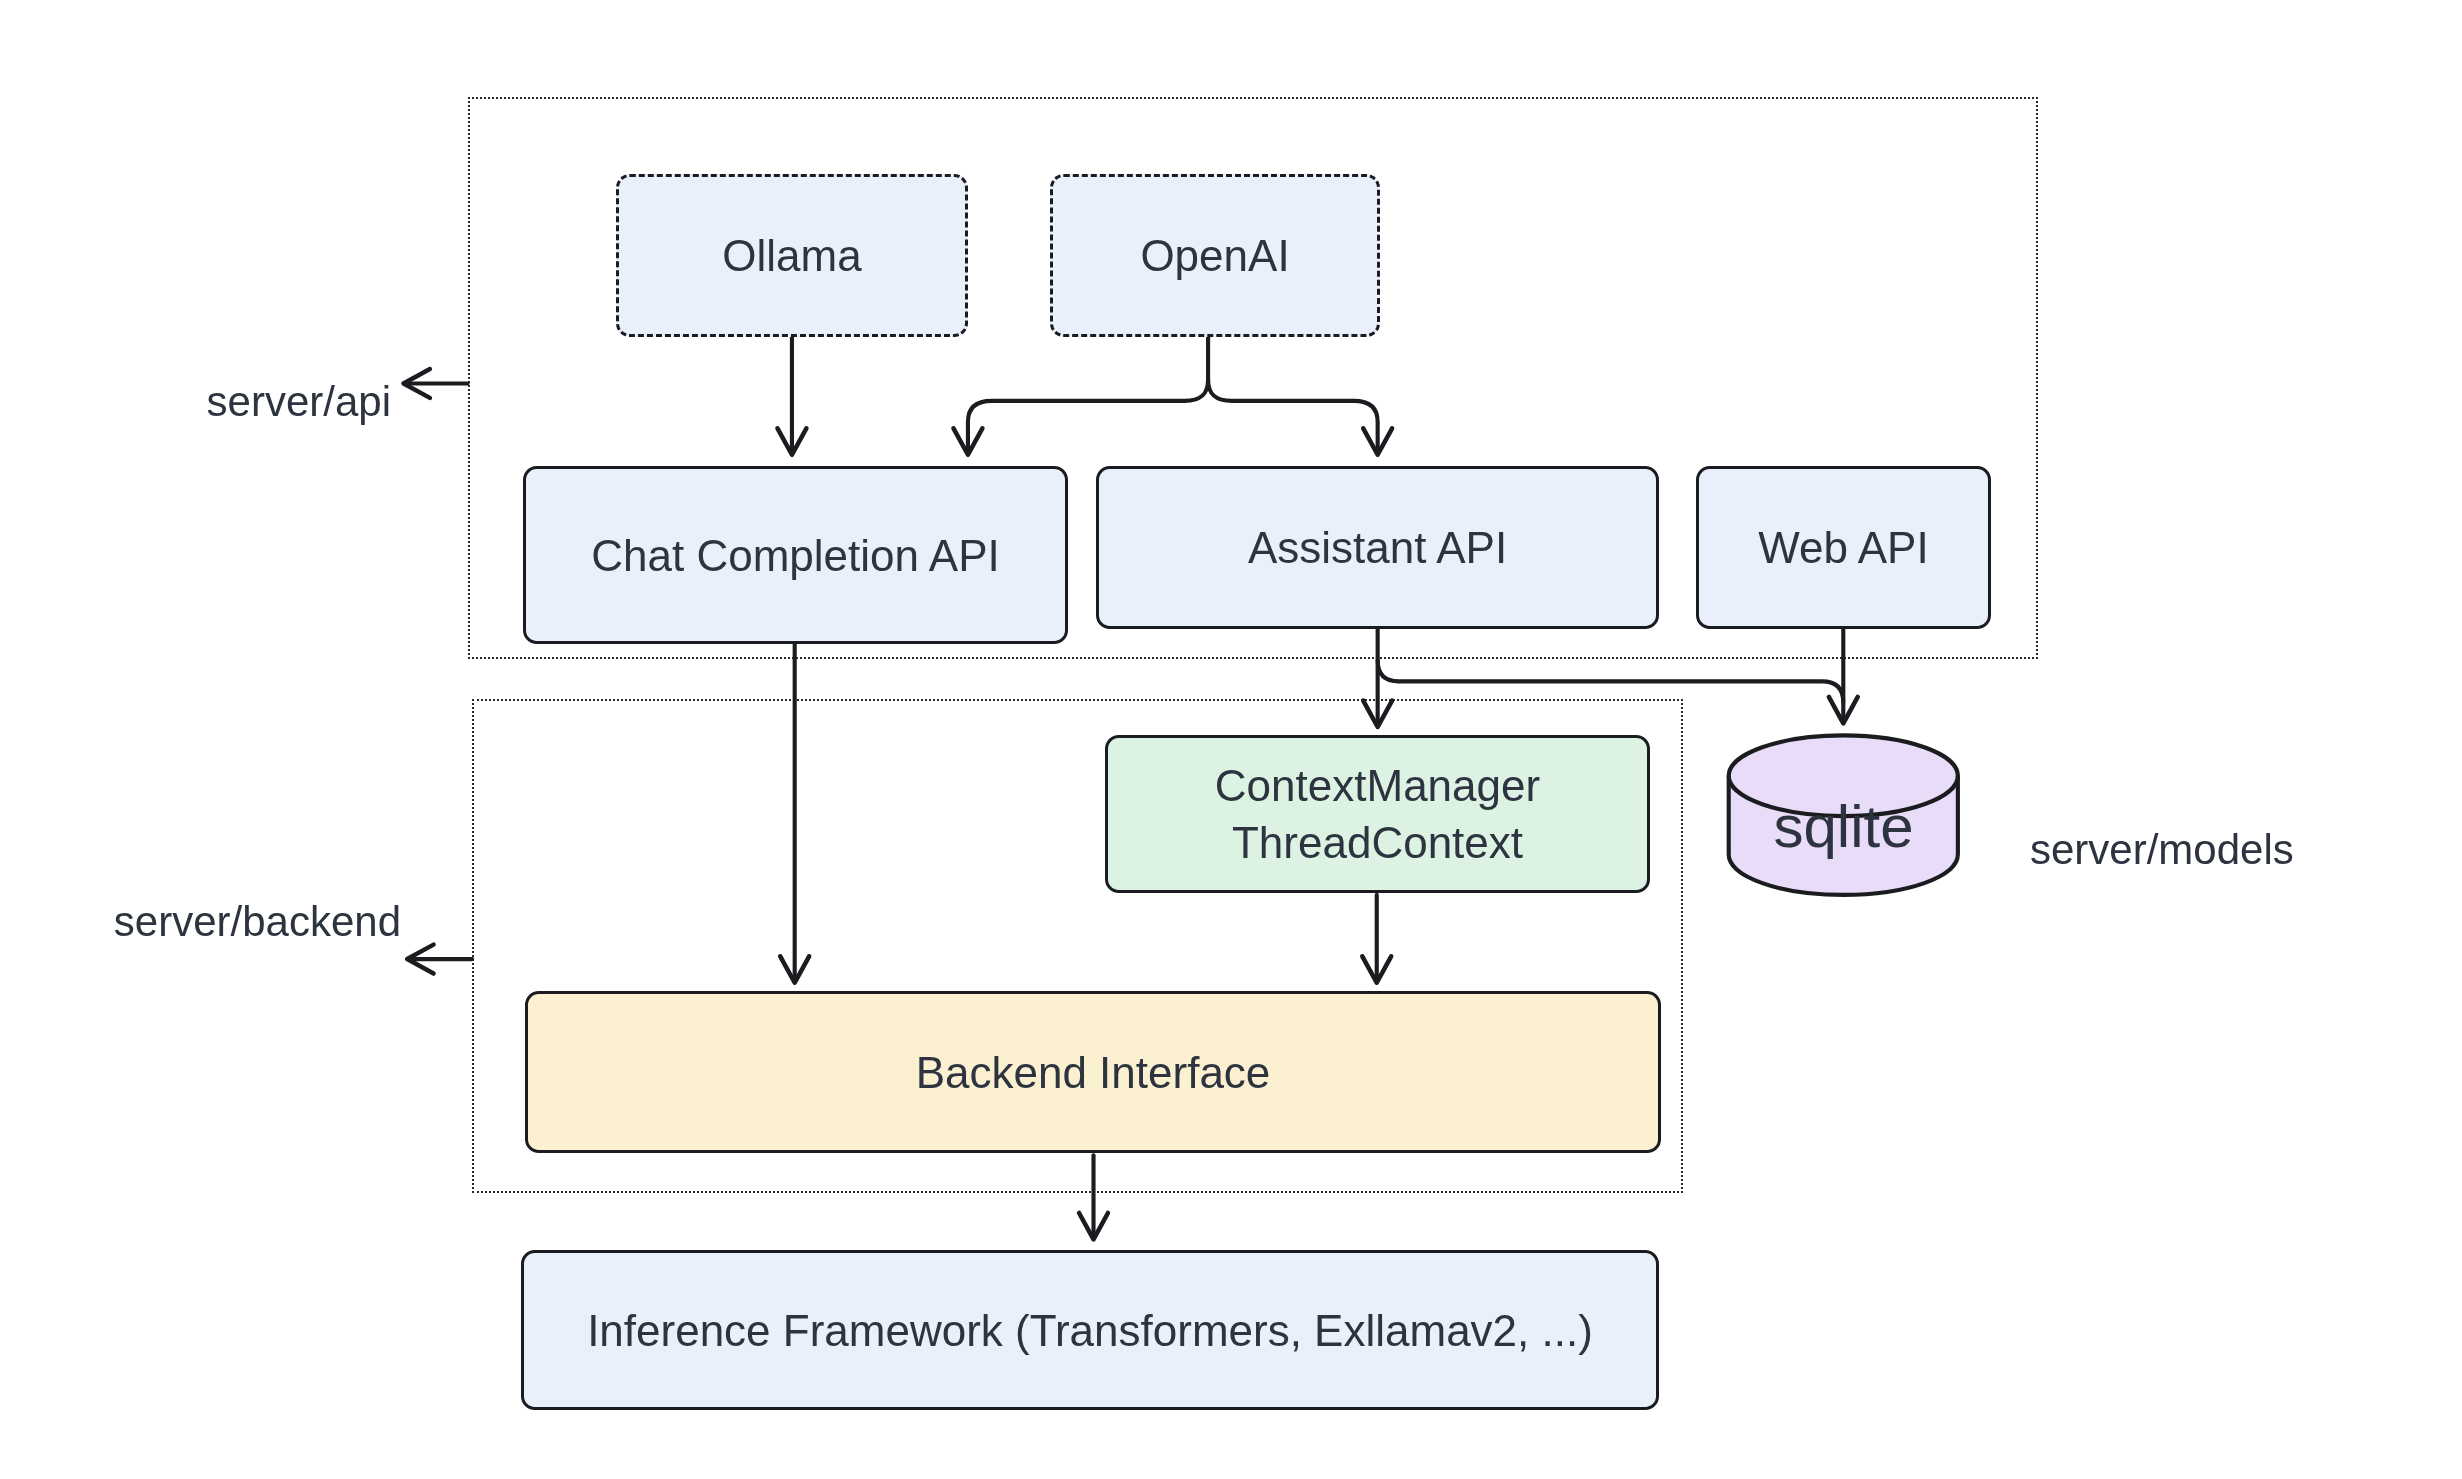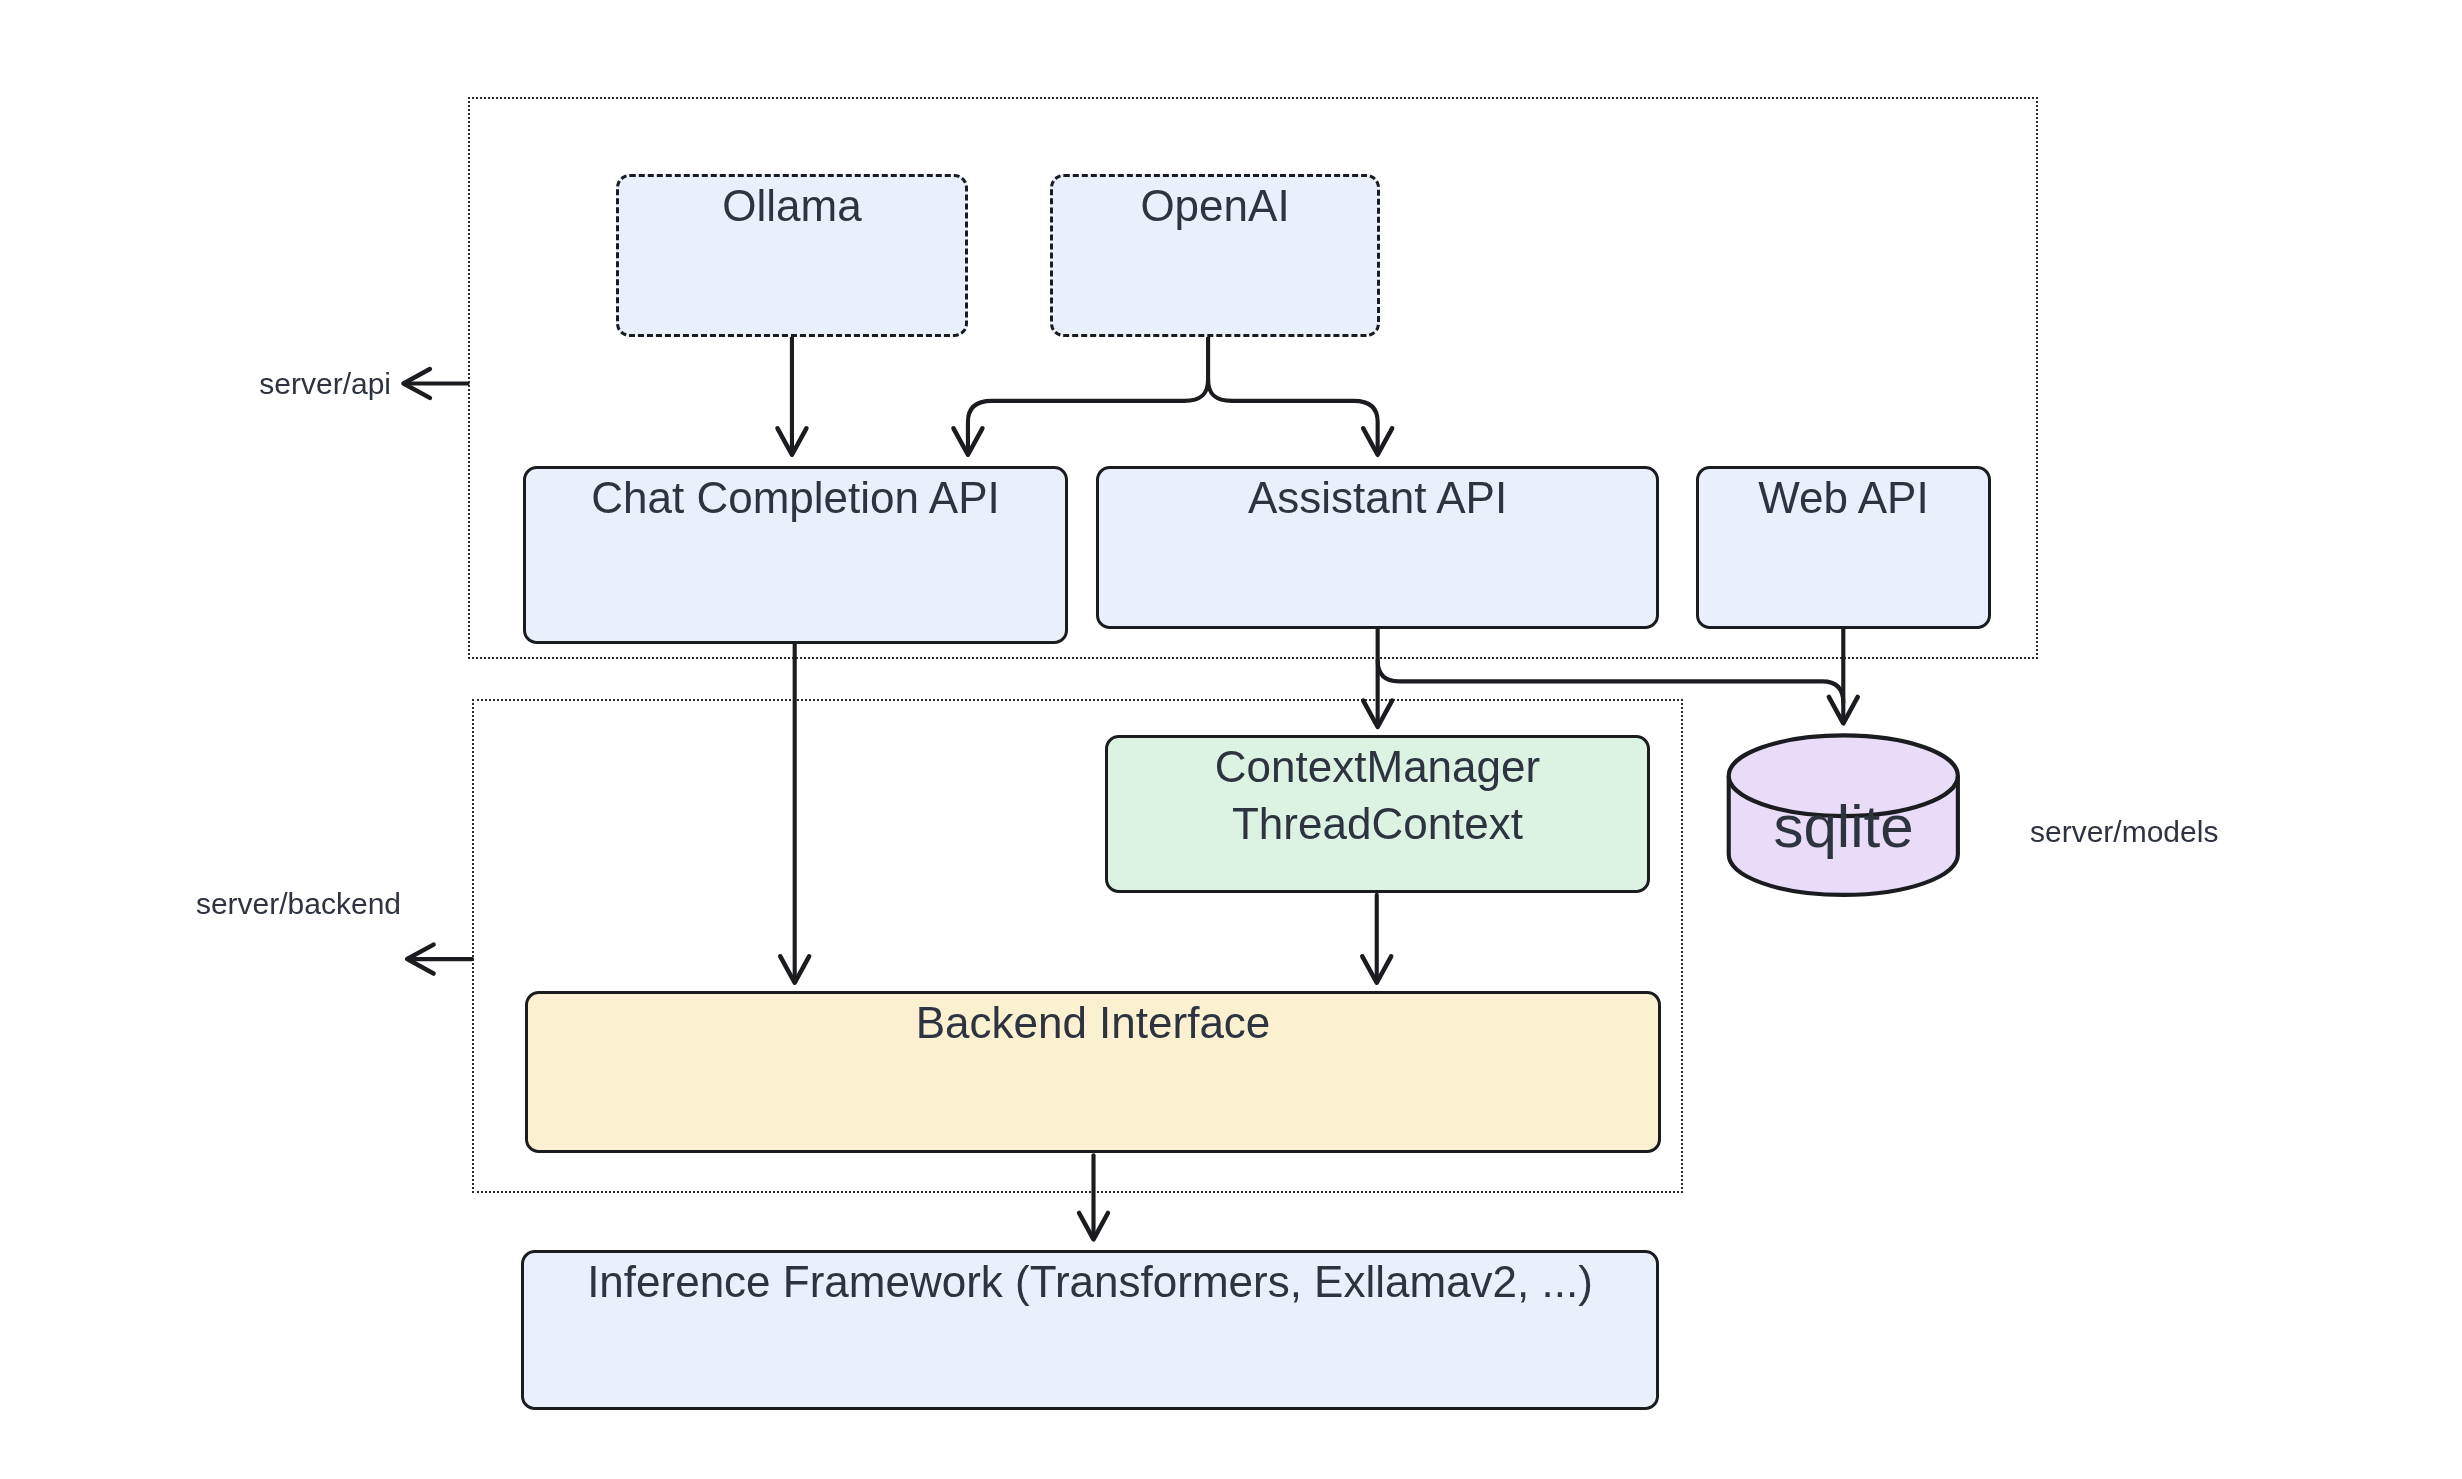--- a/index.html
+++ b/index.html
@@ -25,42 +25,43 @@
     border:2.8px dotted #27292d;
     background:transparent;
   }
   .edge-layer{
     position:absolute;left:0;top:0;width:2462px;height:1480px;
     pointer-events:none;
   }
   .edge{stroke:var(--stroke);stroke-width:4.5;fill:none;stroke-linecap:round;}
   .node{
     position:absolute;
-    display:flex;align-items:center;justify-content:flex-start;
+    display:flex;align-items:center;justify-content:center;
     flex-direction:column;
     border:3.7px solid var(--stroke);
     border-radius:13.8px;
     background:var(--fill-blue);
     font-size:44px;
     line-height:57px;
     color:var(--text);
     text-align:center;
     padding:0 9.2px;
   }
   .node.dashed{border-style:dashed;}
   .node.green{background:var(--fill-green);}
   .node.yellow{background:var(--fill-yellow);}
   .cyl-shape{fill:var(--fill-purple);stroke:var(--stroke);stroke-width:4.5;}
   .cyl-rim{fill:none;stroke:var(--stroke);stroke-width:4.5;}
   .floating-label{
     position:absolute;
-    font-size:30px;
+    font-size:42px;
     line-height:50px;
     color:var(--text);
     white-space:nowrap;
+    margin-top:18px;
   }
   .right-align{text-align:right;}
   .cyl-label{
     position:absolute;
     display:flex;align-items:center;justify-content:center;
     font-size:60px;color:var(--text);
   }
   
   #c-api{left:468px;top:97px;width:1570px;height:562px;}
   #c-backend{left:472px;top:699px;width:1211px;height:494px;}

